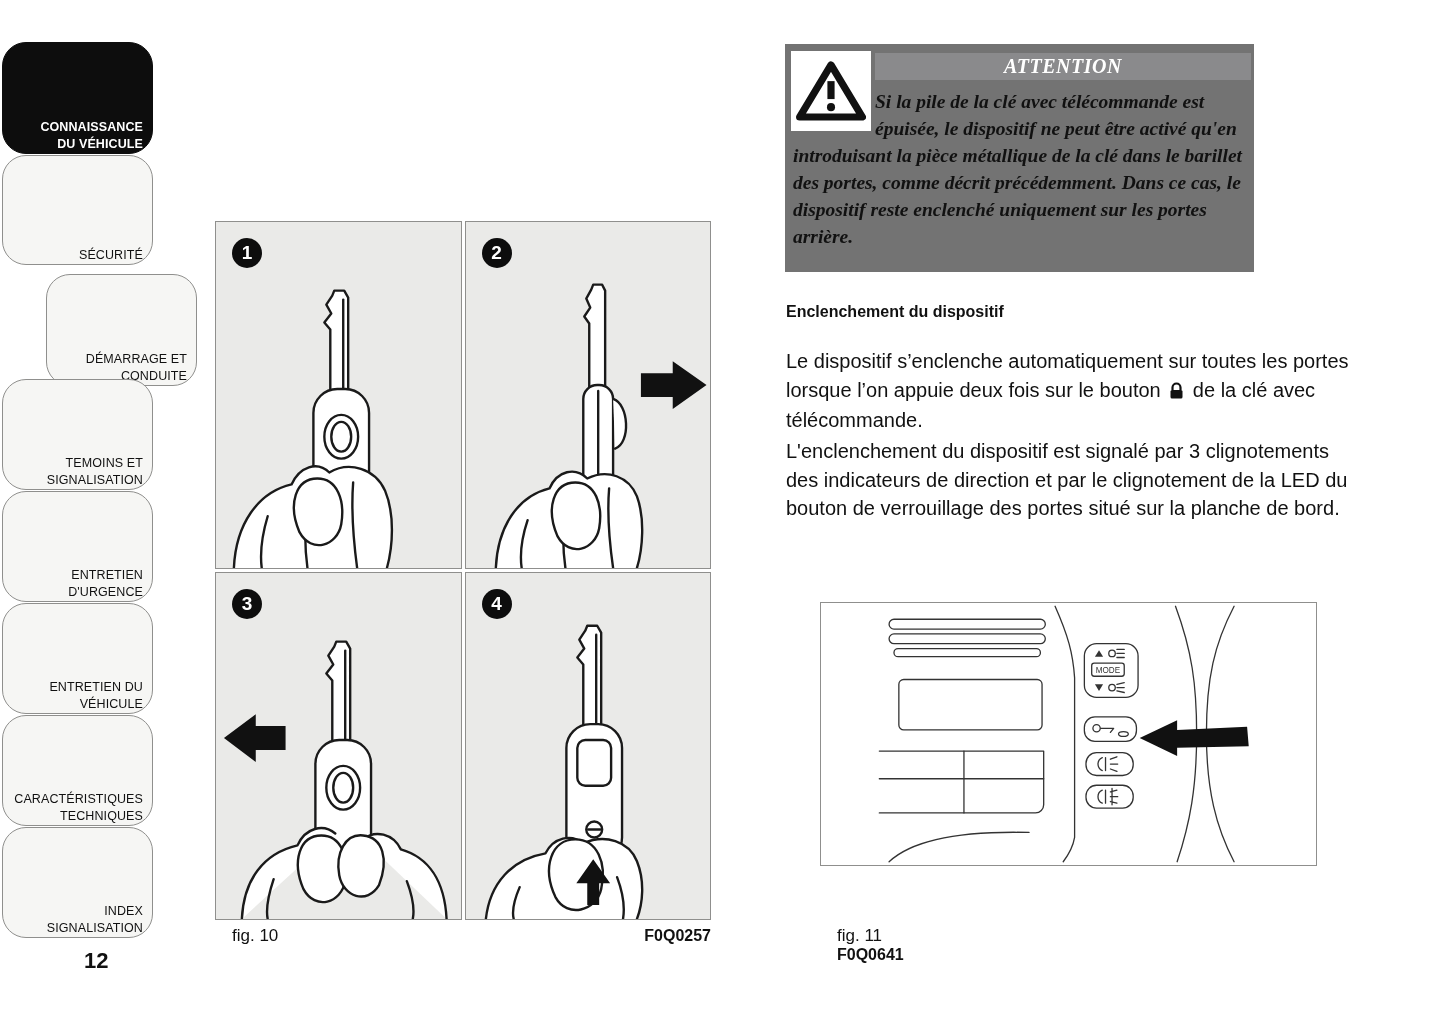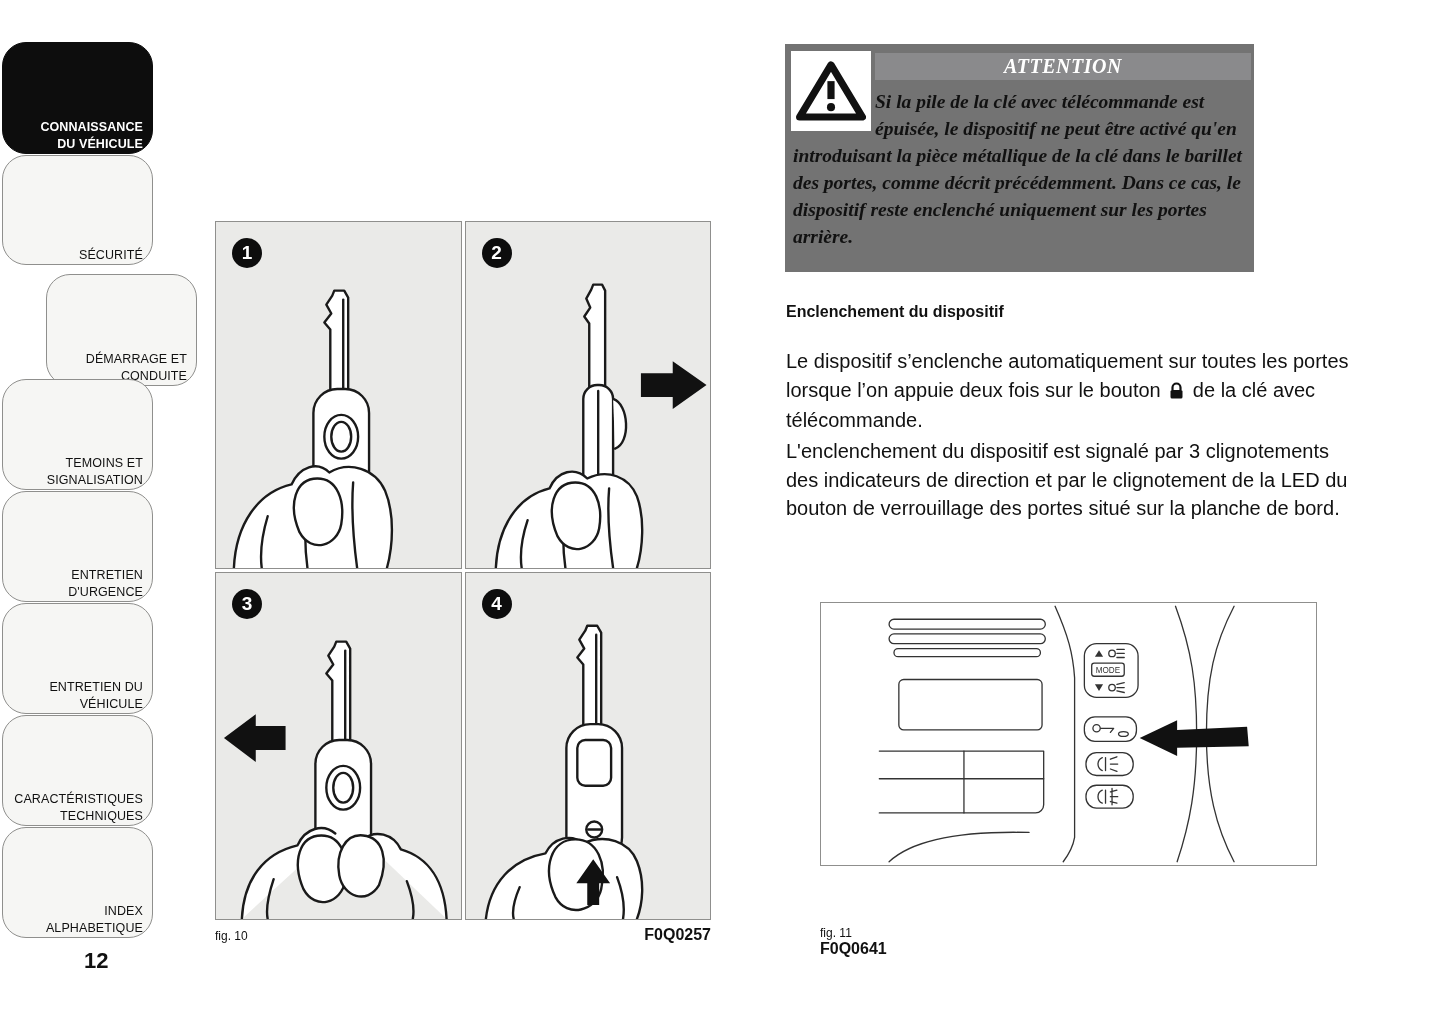--- a/index.html
+++ b/index.html
@@ -19,21 +19,21 @@
   .fig10{position:absolute;left:215px;top:221px;width:496px;height:699px;display:grid;
          grid-template-columns:1fr 1fr;grid-template-rows:1fr 1fr;gap:3px;background:#fff;}
   .cell{position:relative;background:#eaeae8;border:1px solid #8f8f8d;box-sizing:border-box;overflow:hidden;}
   .cell svg.art{position:absolute;left:0;top:0;width:100%;height:100%;}
   .num{position:absolute;left:16px;top:16px;width:30px;height:30px;border-radius:50%;
        background:#0d0d0d;color:#fff;font-weight:bold;font-size:19px;display:flex;
        align-items:center;justify-content:center;z-index:2;}
 
   
   .figcap{position:absolute;display:flex;justify-content:space-between;align-items:baseline;}
-  .figcap .cap{font-size:12px;}
+  .figcap .cap{font-size:17px;margin-left:17px;}
   .figcap .code{font-size:16px;font-weight:bold;}
   .cap10{left:215px;top:926px;width:496px;}
   .cap11{left:820px;top:926px;width:497px;flex-direction:column;}
 
   
   .attn{position:absolute;left:785px;top:44px;width:469px;height:228px;background:#737373;font-family:Liberation Serif, serif;}
   .attn-tri{position:absolute;left:6px;top:7px;width:80px;height:80px;background:#fff;
             display:flex;align-items:center;justify-content:center;}
   .attn-header{position:absolute;left:90px;top:9px;right:3px;height:27px;background:#8a8a8c;
                color:#fff;font-style:italic;font-weight:bold;font-size:20px;display:flex;
@@ -82,21 +82,21 @@
     <div class="tab" style="top:603px;height:111px;padding-left:34px;">
       <span class="tab-label">ENTRETIEN DU
 VÉHICULE</span>
     </div>
     <div class="tab" style="top:715px;height:111px;">
       <span class="tab-label">CARACTÉRISTIQUES
 TECHNIQUES</span>
     </div>
     <div class="tab" style="top:827px;height:111px;">
       <span class="tab-label">INDEX
-ALPHABETIQUE</span>
+SIGNALISATION</span>
     </div>
     <div class="page-num">12</div>
   </div>
 
   <div class="fig10">
 
     <div class="cell">
       <div class="num">
         <span>1</span>
       </div>

